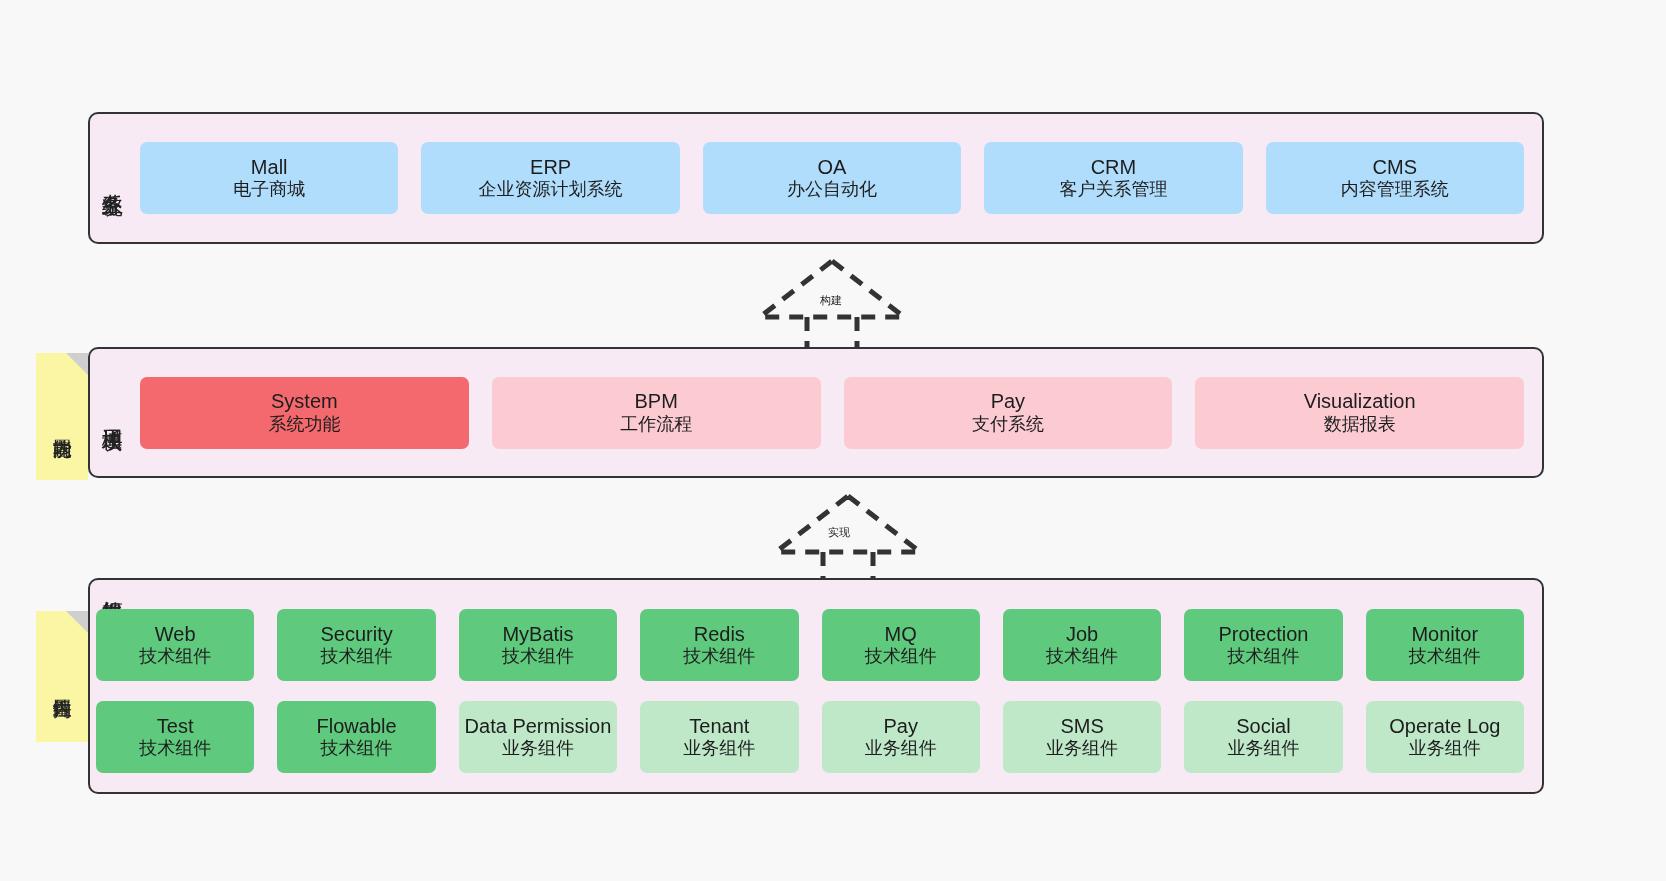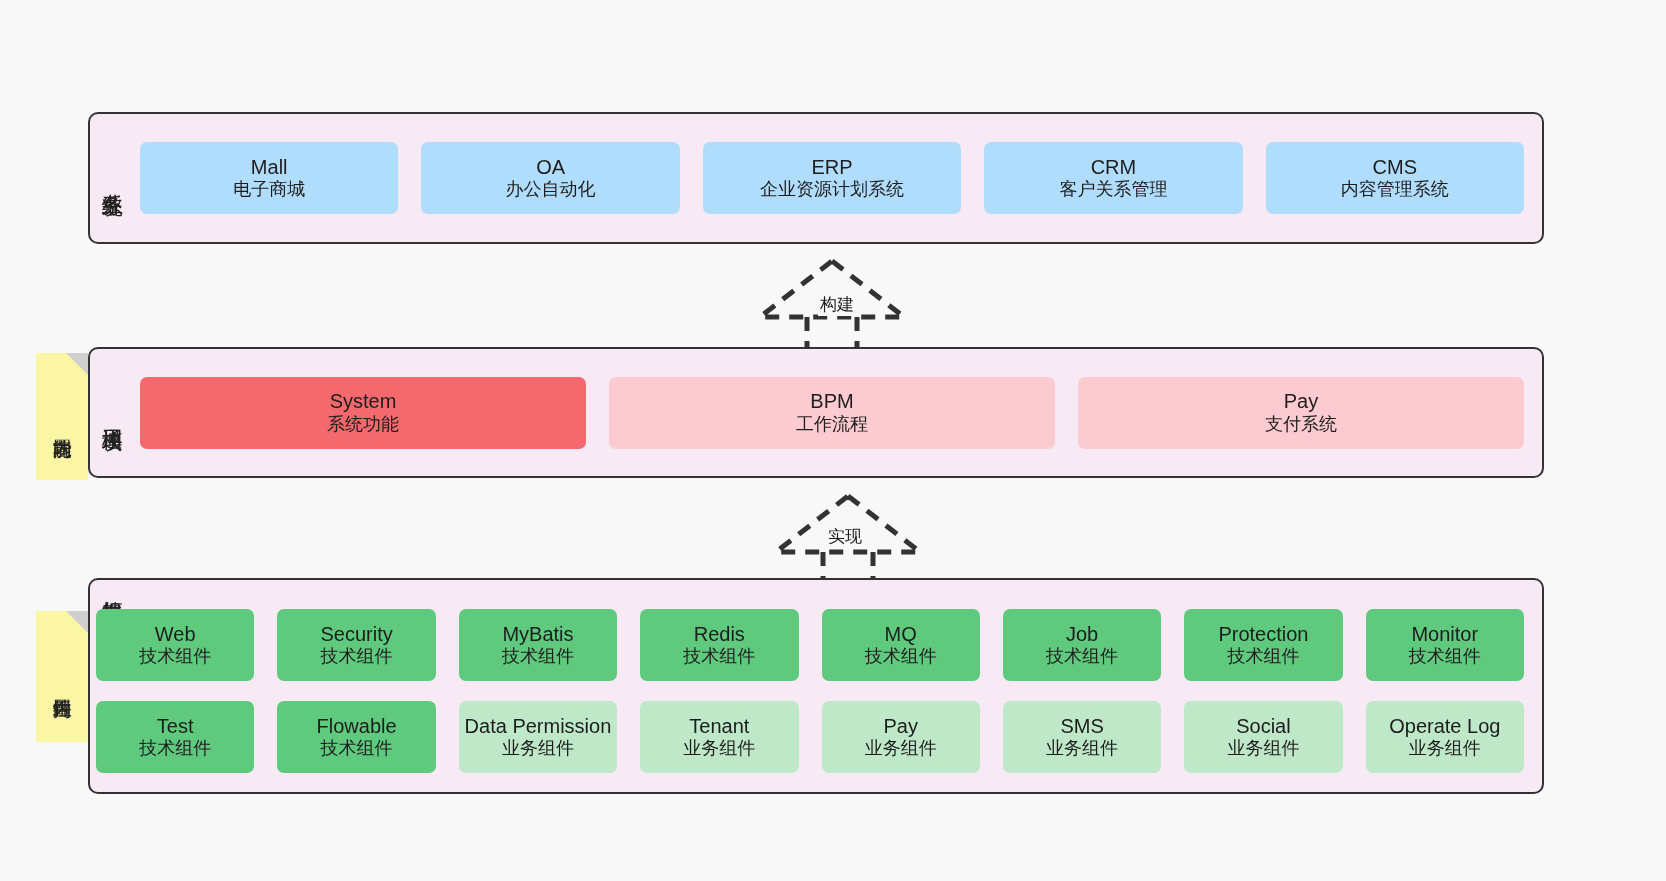--- a/index.html
+++ b/index.html
@@ -118,21 +118,21 @@
 
   
   .uml-arrow {
     position: absolute;
     width: 160px;
     height: 98px;
   }
   .uml-arrow svg { display: block; }
   .uml-label {
     position: absolute;
-    font-size: 17px;
+    font-size: 11px;
     color: #1d1d1d;
     background: #F8F8F8;
     padding: 0 2px;
     white-space: nowrap;
   }
   #arrow-build   { left: 752px; top: 255px; }
   #arrow-realize { left: 768px; top: 490px; }
   #label-build   { left: 818px; top: 293px; }
   #label-realize { left: 826px; top: 525px; }
 </style>
@@ -143,26 +143,26 @@
 
   <div class="layer" id="layer-business">
     <div class="layer-title">业务系统</div>
     <div class="layer-body">
       <div class="row">
         <div class="cell fill-blue">
           <span class="t1">Mall</span>
           <span class="t2">电子商城</span>
         </div>
         <div class="cell fill-blue">
+          <span class="t1">ERP</span>
+          <span class="t2">企业资源计划系统</span>
+        </div>
+        <div class="cell fill-blue">
           <span class="t1">OA</span>
           <span class="t2">办公自动化</span>
-        </div>
-        <div class="cell fill-blue">
-          <span class="t1">ERP</span>
-          <span class="t2">企业资源计划系统</span>
         </div>
         <div class="cell fill-blue">
           <span class="t1">CRM</span>
           <span class="t2">客户关系管理</span>
         </div>
         <div class="cell fill-blue">
           <span class="t1">CMS</span>
           <span class="t2">内容管理系统</span>
         </div>
       </div>
@@ -191,20 +191,24 @@
           <span class="t2">系统功能</span>
         </div>
         <div class="cell fill-pink">
           <span class="t1">BPM</span>
           <span class="t2">工作流程</span>
         </div>
         <div class="cell fill-pink">
           <span class="t1">Pay</span>
           <span class="t2">支付系统</span>
         </div>
+        <div class="cell fill-pink">
+          <span class="t1">Visualization</span>
+          <span class="t2">数据报表</span>
+        </div>
       </div>
     </div>
   </div>
 
   <div class="uml-arrow" id="arrow-realize">
     <svg width="160" height="98" viewBox="0 0 160 98" xmlns="http://www.w3.org/2000/svg">
       <polygon points="80,6 152,62 8,62" fill="none" stroke="#333333" stroke-width="5" stroke-dasharray="14,10" stroke-linejoin="miter"></polygon>
       <path d="M55,62 L55,96 M105,62 L105,96 M55,96 L105,96" fill="none" stroke="#333333" stroke-width="5" stroke-dasharray="14,10"></path>
     </svg>
   </div>

